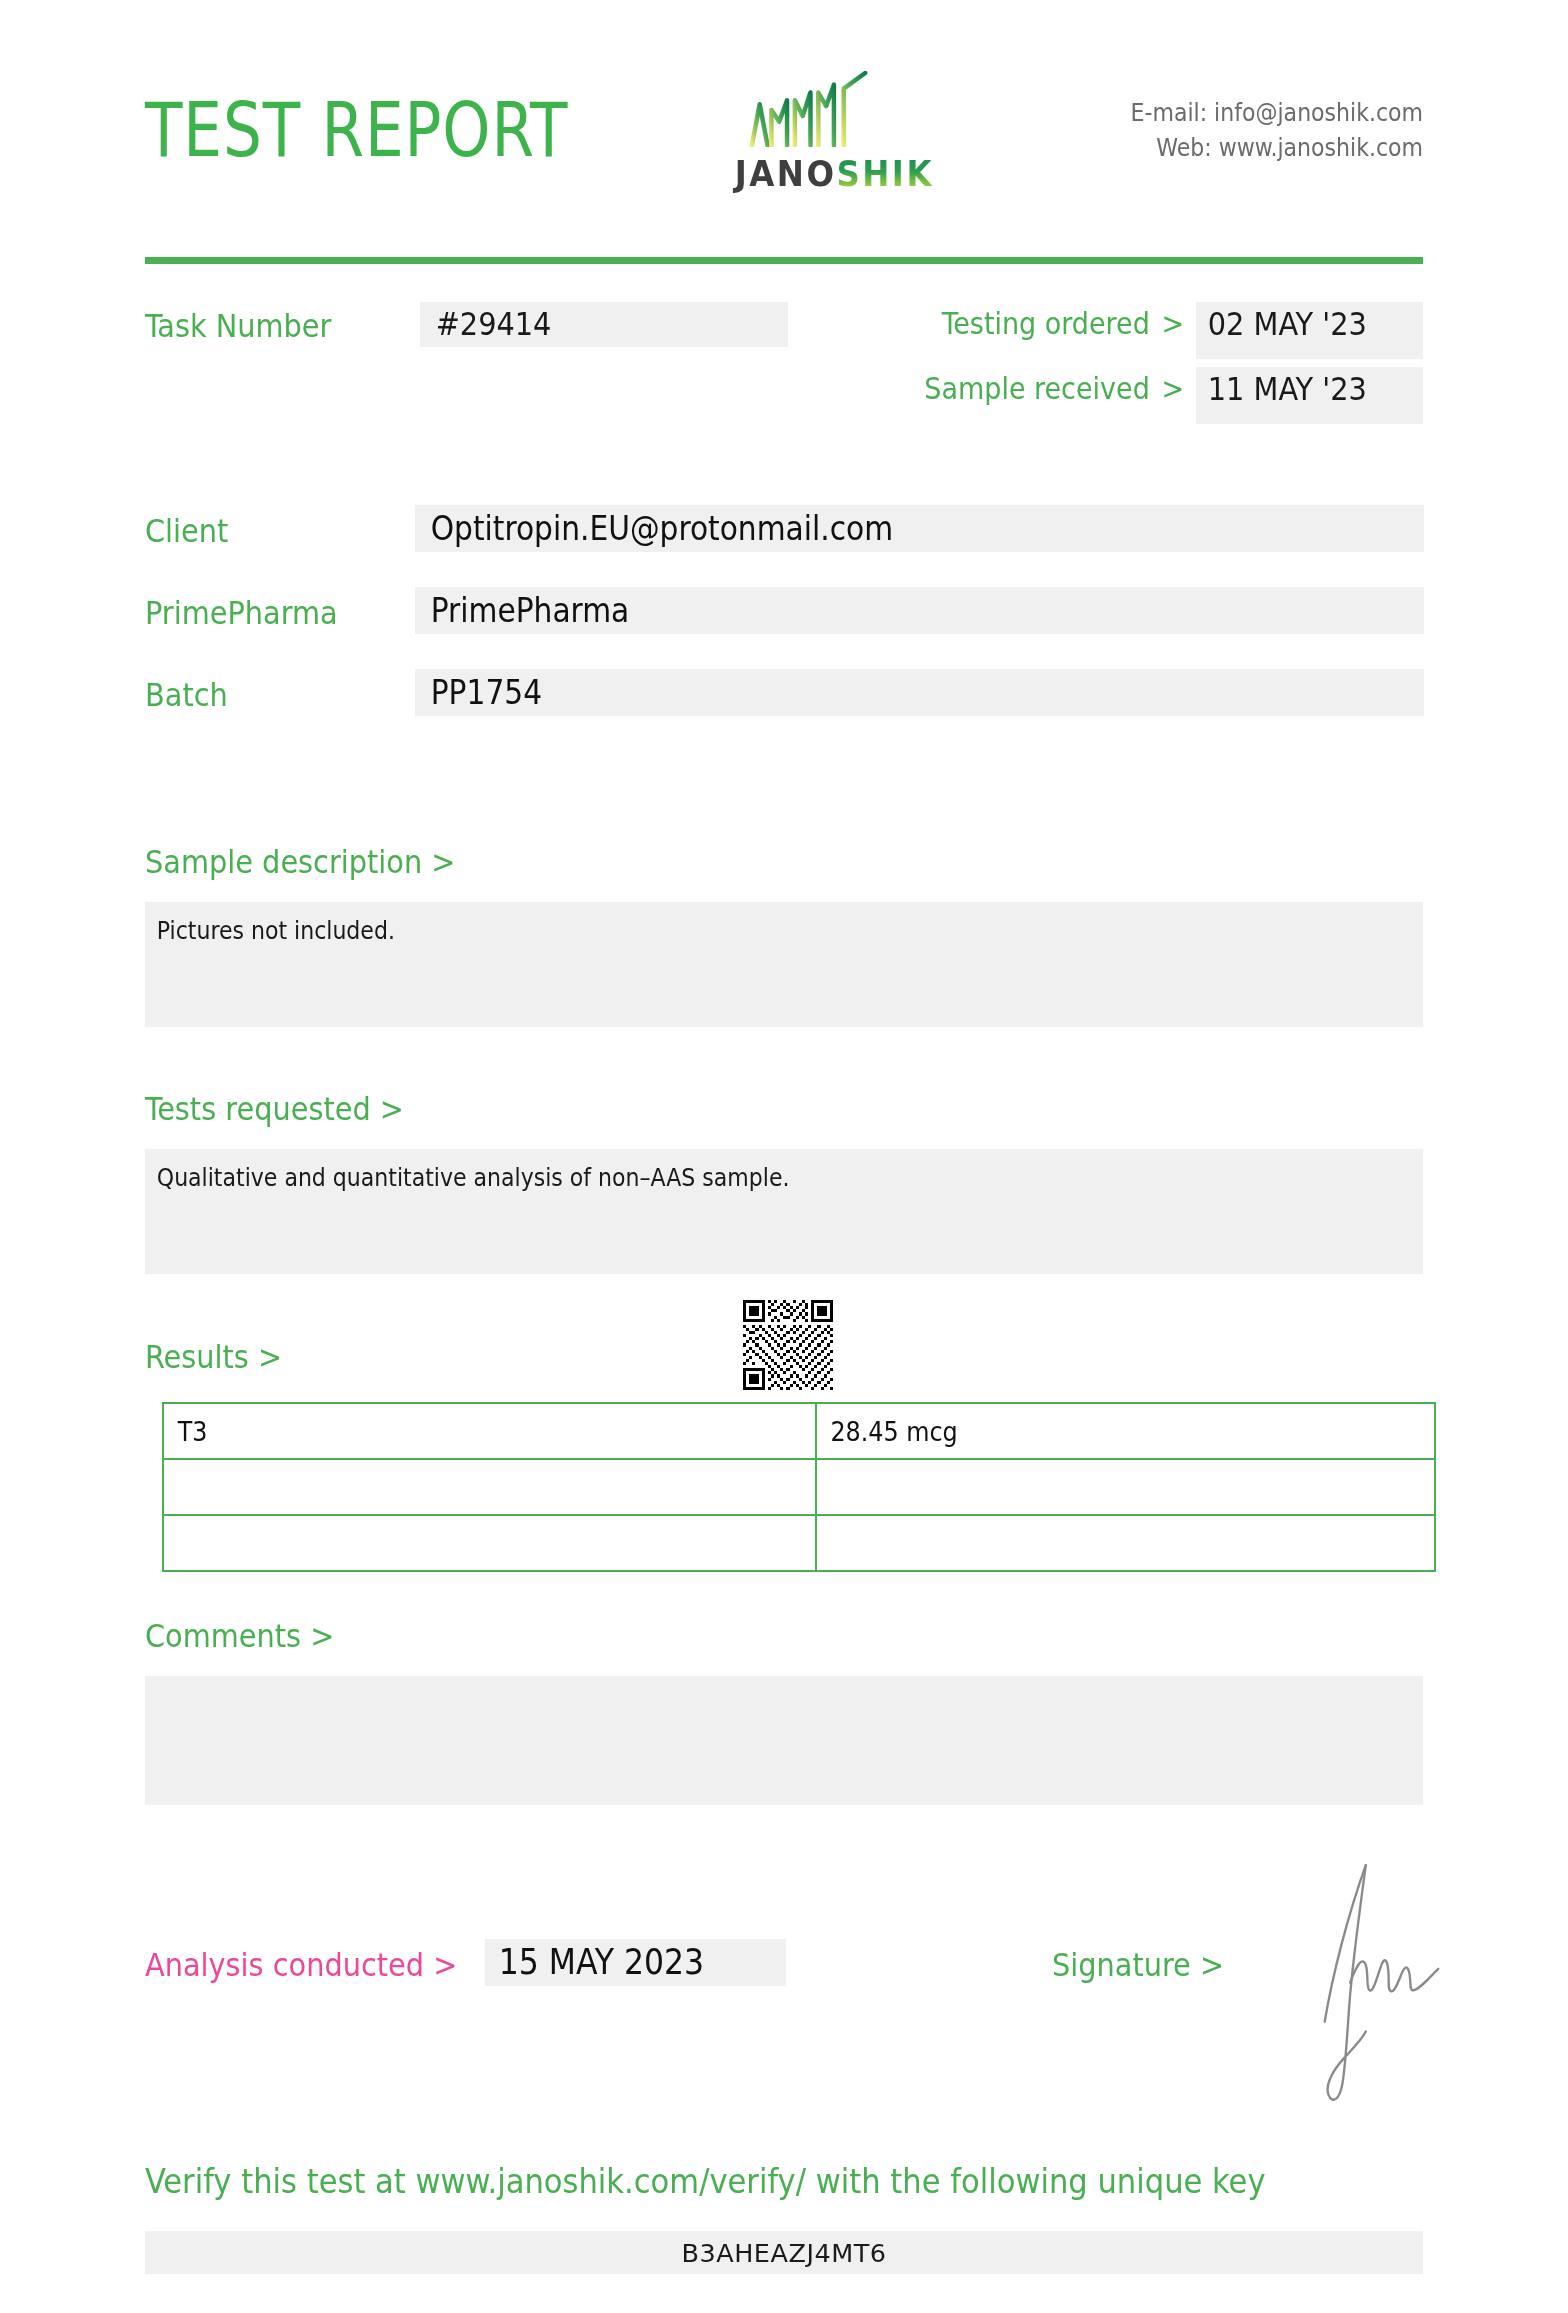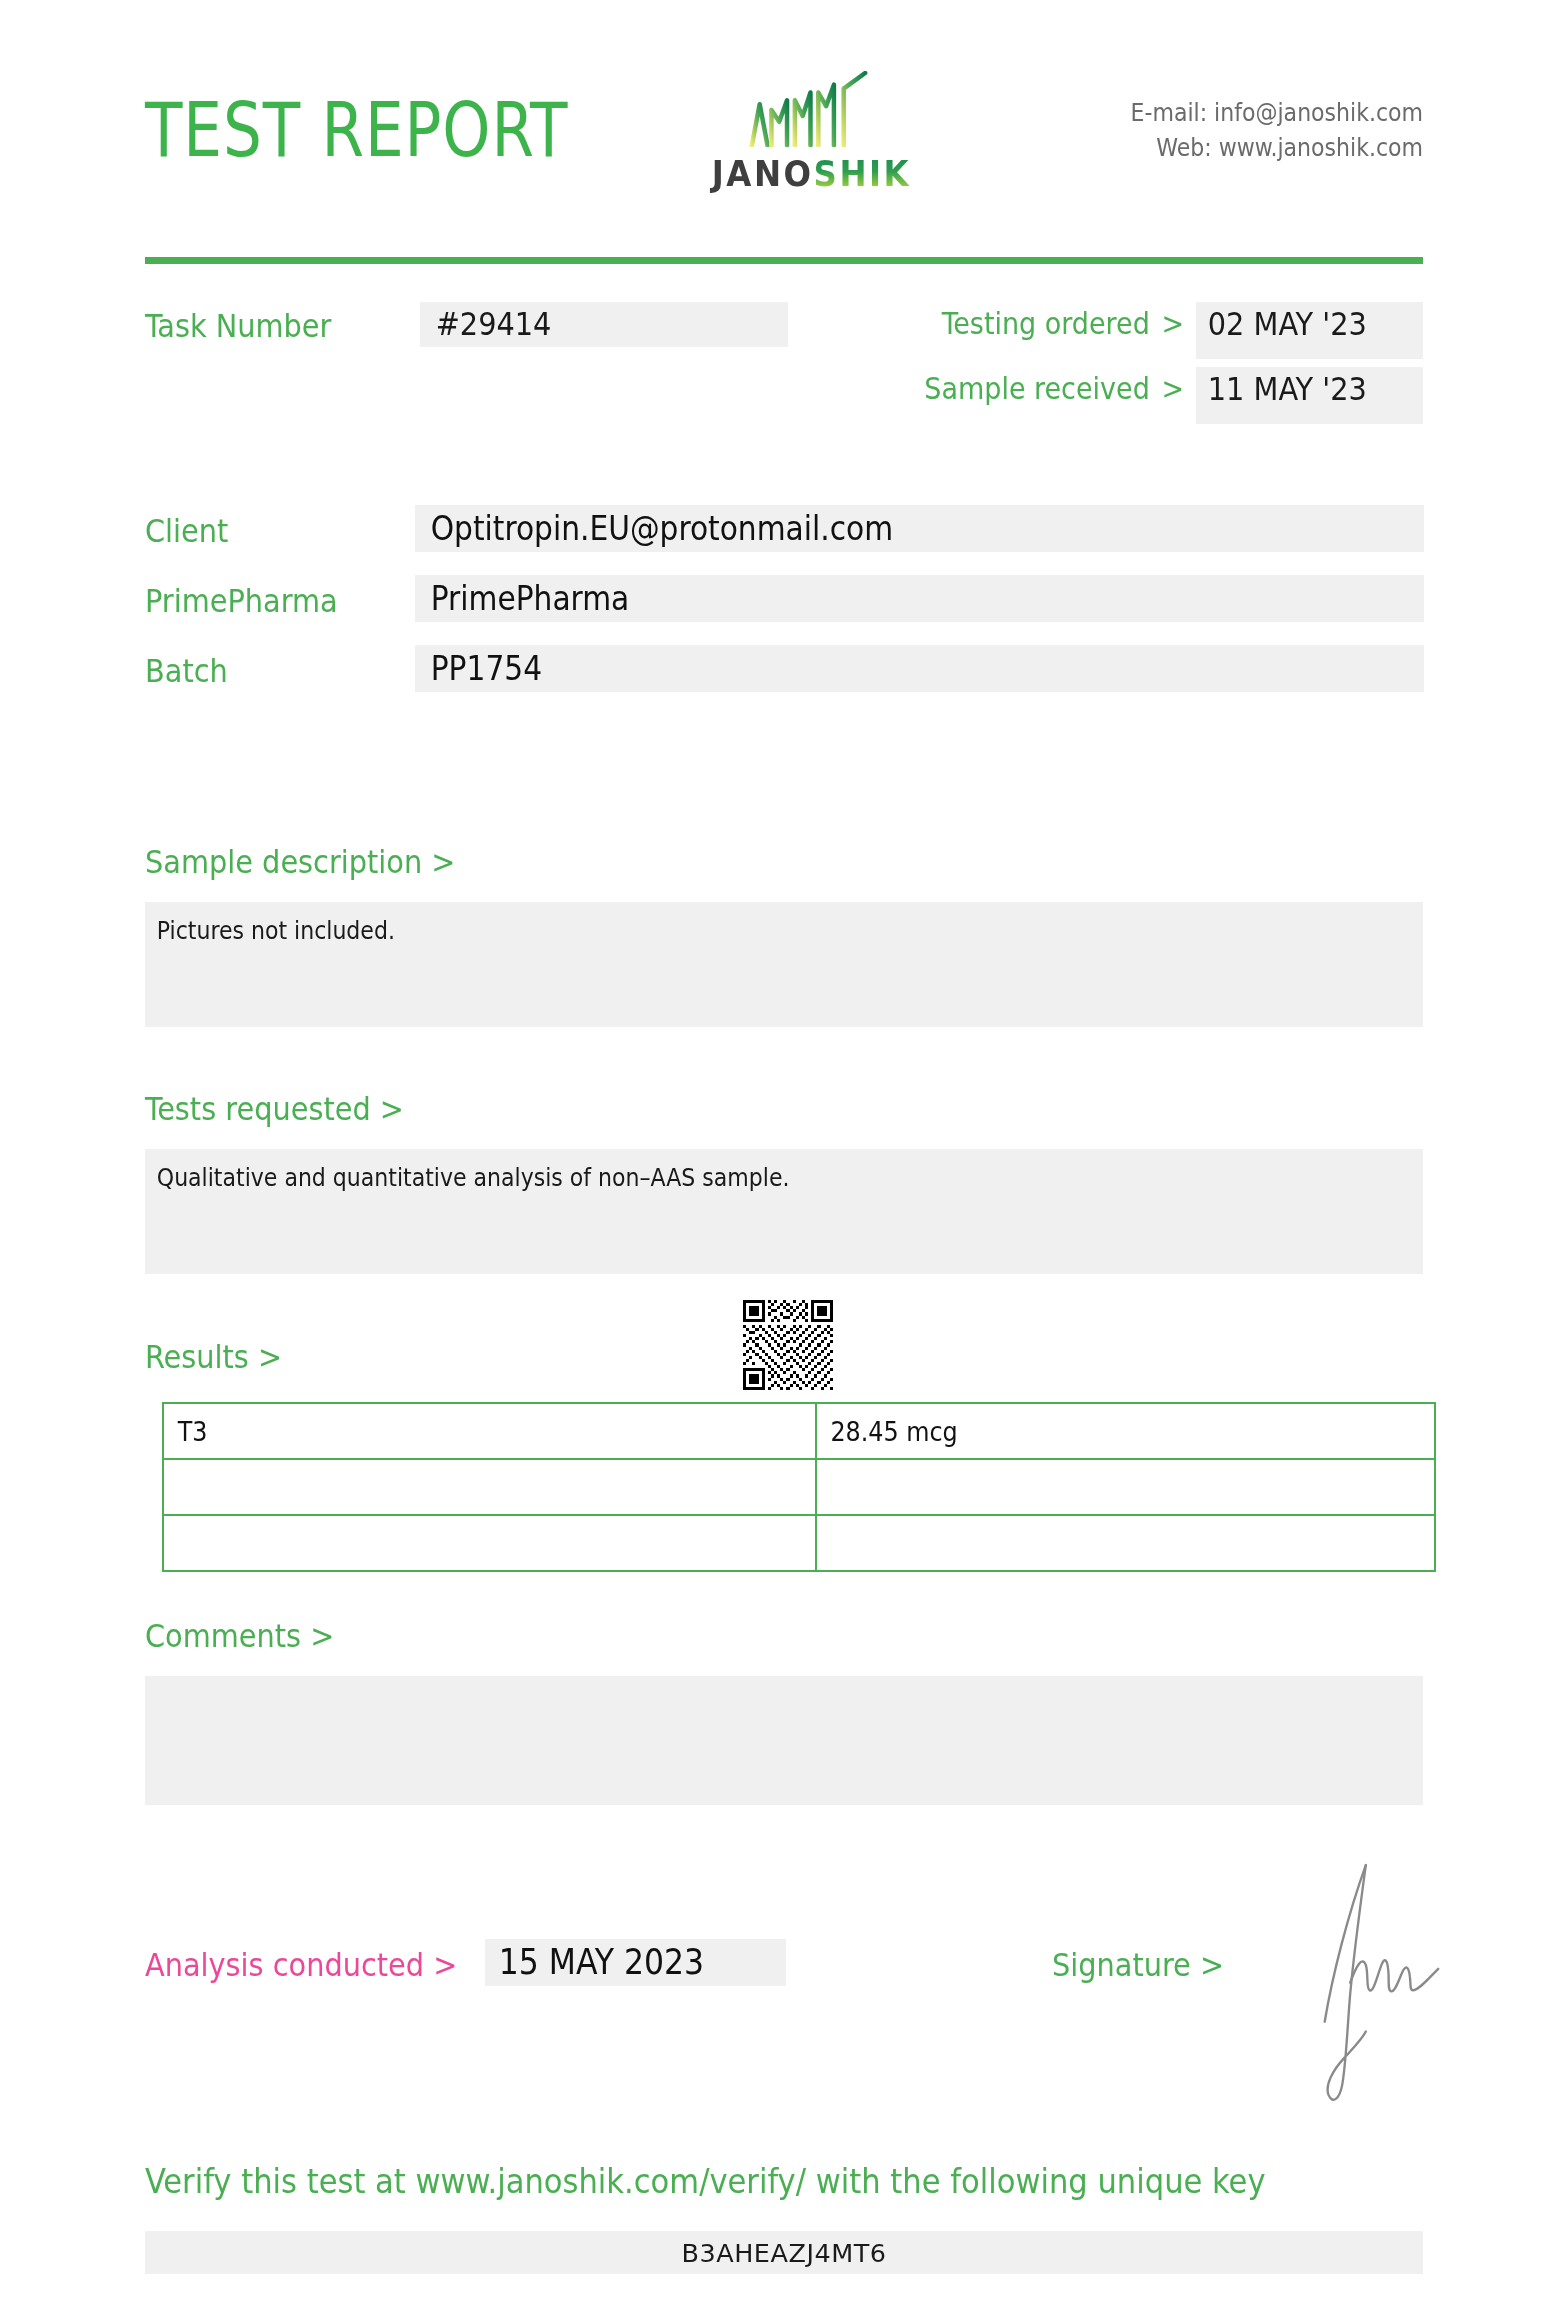--- a/index.html
+++ b/index.html
@@ -52,21 +52,21 @@
     left: 57px;
     top: 2px;
     width: 127px;
     height: 76px;
   }
   .logo-word {
     position: absolute;
     left: 0;
     top: 84px;
     width: 245px;
-    text-align: center;
+    text-align: right;
     font-size: 36px;
     letter-spacing: 2.5px;
     font-weight: 700;
     white-space: nowrap;
   }
   .logo-word .dark { color: #3f3f3f; }
   .logo-word .grn {
     background: linear-gradient(180deg, #1d8a4e 0%, #2f9e4f 45%, #8cc63f 78%, #e8e06a 100%);
     -webkit-background-clip: text;
     background-clip: text;
@@ -152,21 +152,21 @@
 
   
   .info {
     position: absolute;
     left: 145px;
     top: 505px;
     width: 1278px;
   }
   .info-row {
     position: relative;
-    height: 70px;
+    height: 82px;
   }
   .info-label {
     position: absolute;
     left: 0;
     top: 6.9px;
     font-size: 32px;
     color: #4aae52;
     white-space: nowrap;
   }
   .info-value {

